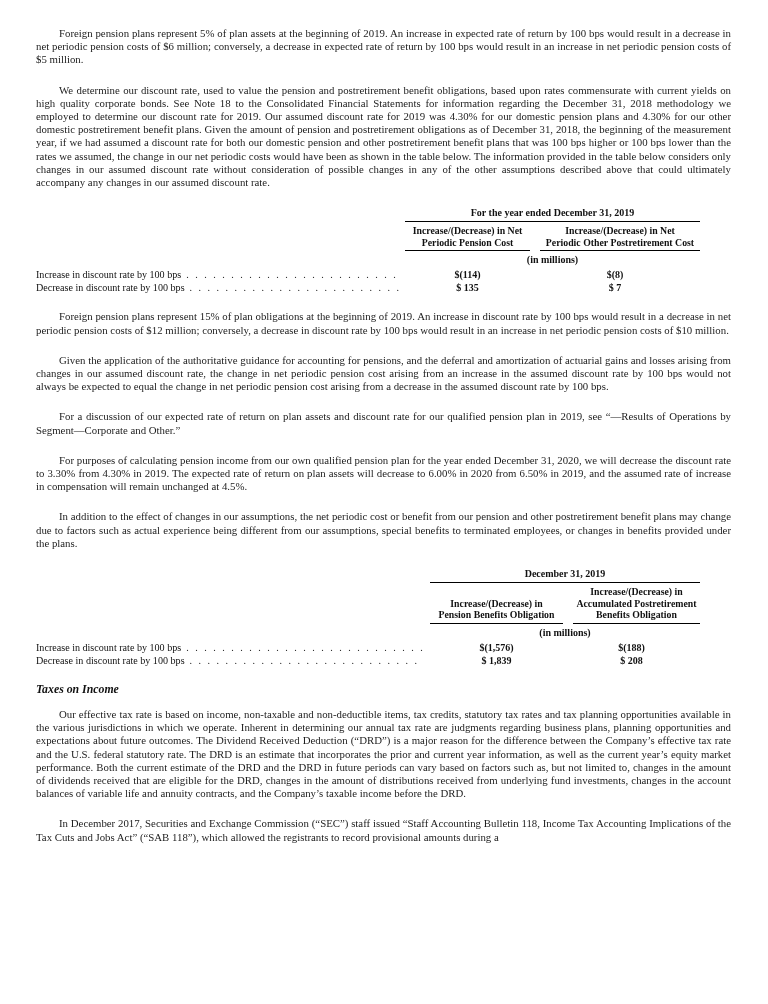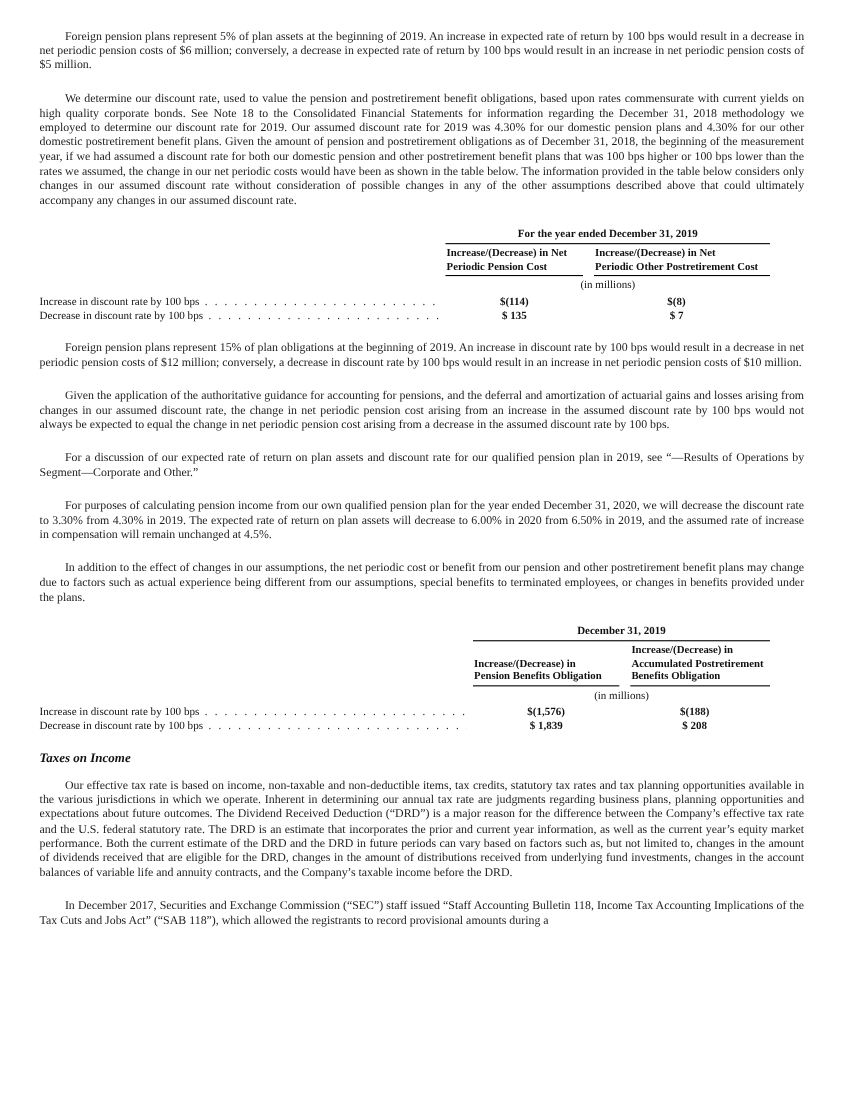--- a/index.html
+++ b/index.html
@@ -40,35 +40,36 @@
   .t1 .tbl-head { margin-left: 369px; width: 295px; }
   .t2 .tbl-head { margin-left: 394px; width: 270px; }
   .tbl-title {
     font-weight: bold;
     text-align: center;
     padding-bottom: 2px;
     border-bottom: 1.2px solid #000;
   }
   .tbl-cols { display: flex; align-items: flex-end; }
   .tbl-col {
+    text-align: center;
     font-weight: bold;
     font-size: 9.8px;
     line-height: 11.6px;
     padding: 3px 1px 2px 1px;
     border-bottom: 1.2px solid #000;
     box-sizing: border-box;
   }
   .col-gap { width: 10px; border-bottom: none; }
   .t1 .col-a { width: 125px; }
   .t1 .col-b { width: 160px; flex: 1; }
   .t2 .col-a { width: 133px; }
   .t2 .col-b { width: 127px; flex: 1; }
   .tbl-units {
     text-align: center;
-    font-weight: normal;
+    font-weight: bold;
     padding: 2px 0 2px 0;
   }
   .tbl-row {
     display: flex;
     align-items: baseline;
     width: 664px;
     height: 13px;
   }
   .row-label { white-space: nowrap; font-size: 10.1px; }
   .row-leader {

